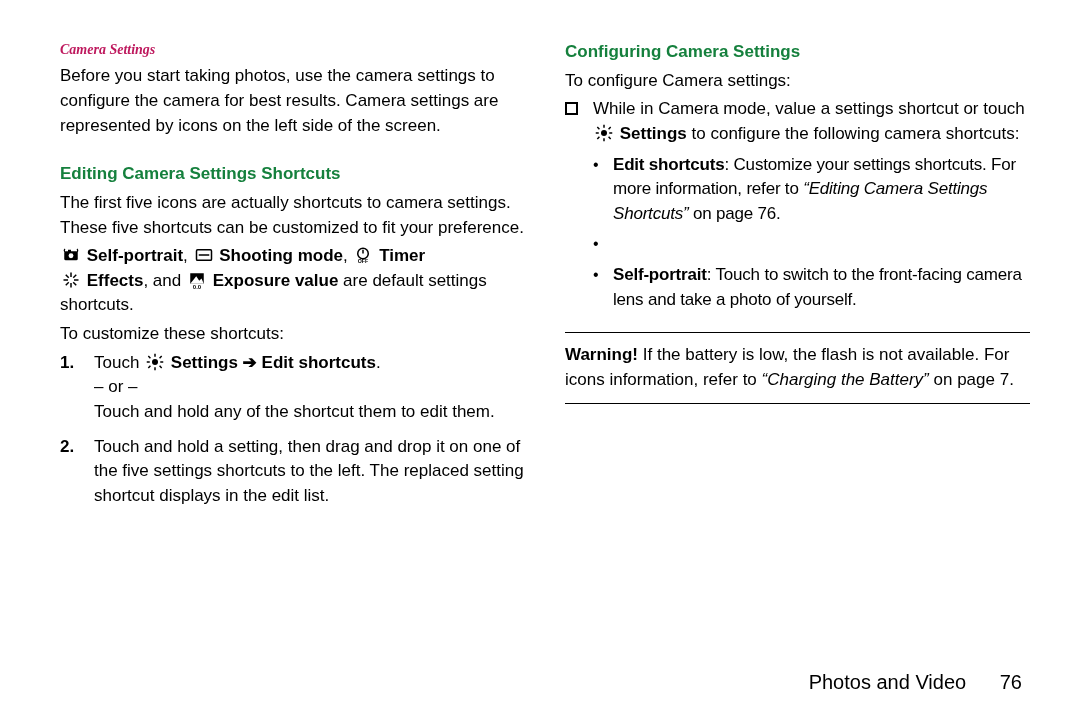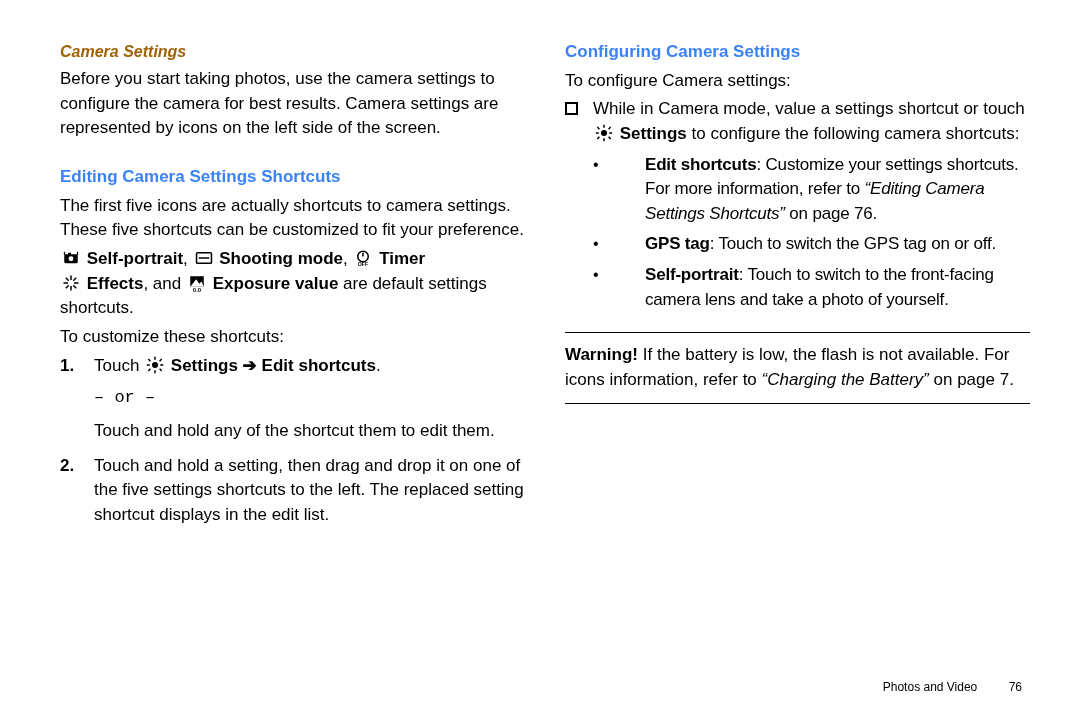--- a/index.html
+++ b/index.html
@@ -21,31 +21,31 @@
   }
   .columns {
     display: flex;
     gap: 40px;
   }
   .col {
     flex: 1 1 50%;
     line-height: 1.45;
   }
   .h-sec {
-    font-family: Liberation Sans, sans-serif;
+    font-family: Liberation Serif, serif;
     font-weight: 900;
     font-style: italic;
-    color: #a16207;
-    font-size: 16px;
+    color: #be185d;
+    font-size: 14px;
     margin: 0 0 4px 0;
   }
   .h-sub {
     font-family: Arial, Helvetica, sans-serif;
     font-weight: 900;
-    color: #3b82f6;
+    color: #15803d;
     font-size: 17px;
     margin: 24px 0 4px 0;
   }
   p { margin: 4px 0 4px 0; }
   .b { font-weight: 700; }
   .i { font-style: italic; }
   .ol {
     list-style: none;
     padding: 0;
     margin: 4px 0 0 0;
@@ -81,21 +81,20 @@
     margin-top: 5px;
   }
   .sub-bl {
     list-style: none;
     padding: 0;
     margin: 6px 0 0 0;
   }
   .sub-bl > li {
     display: flex;
     margin-bottom: 6px;
-    gap: 32px;
   }
   .sub-bl .dot {
     width: 20px; flex: 0 0 20px;
   }
   .sub-bl .dot::before {
     content: "•";
     font-size: 16px;
   }
   .cond { font-family: "Arial Narrow", Arial, sans-serif; letter-spacing: -0.2px; }
   .ic {
@@ -112,21 +111,21 @@
   }
   .hr-thick {
     border: none;
     border-top: 1.5px solid #000;
     margin: 10px 0 14px 0;
   }
   .footer {
     position: absolute;
     bottom: 26px;
     right: 58px;
-    font-size: 12px;
+    font-size: 20px;
   }
   .footer .pn { display:inline-block; margin-left: 28px; }
 </style>
 </head>
 <body>
 
 <div class="page">
   <div class="columns">
 
     <div class="col">
@@ -204,21 +203,21 @@
                     <rect x="1" y="11" width="4" height="2"></rect>
                     <rect x="19" y="11" width="4" height="2"></rect>
                     <rect x="3.5" y="3.5" width="2" height="4" transform="rotate(-45 4.5 5.5)"></rect>
                     <rect x="18.5" y="16.5" width="2" height="4" transform="rotate(-45 19.5 18.5)"></rect>
                     <rect x="18.5" y="3.5" width="2" height="4" transform="rotate(45 19.5 5.5)"></rect>
                     <rect x="3.5" y="16.5" width="2" height="4" transform="rotate(45 4.5 18.5)"></rect>
                   </g>
                 </svg>
             </span>
             <span class="b">Settings</span><span class="b"> ➔ </span><span class="b">Edit shortcuts</span><span>.</span>
-            <div style="margin:8px 0;font-family:Liberation Mono, monospace;">– or –</div>
+            <div style="margin:0 0;">– or –</div>
             <div>Touch and hold any of the shortcut them to edit them.</div>
           </div>
         </li>
         <li>
           <div class="num">2.</div>
           <div class="body">Touch and hold a setting, then drag and drop it on one of the five settings shortcuts to the left. The replaced setting shortcut displays in the edit list.</div>
         </li>
       </ol>
     </div>
 
@@ -250,23 +249,20 @@
 
             <ul class="sub-bl cond">
               <li>
                 <div class="dot"></div>
                 <div>
                   <span class="b">Edit shortcuts</span><span>: Customize your settings shortcuts. For more information, refer to </span><span class="i">“Editing Camera Settings Shortcuts”</span><span> on page 76.</span>
                 </div>
               </li>
               <li>
                 <div class="dot"></div>
-                <div>
-                  <span class="b">GPS tag</span><span>: Touch to switch the GPS tag on or off.</span>
-                </div>
               </li>
               <li>
                 <div class="dot"></div>
                 <div>
                   <span class="b">Self-portrait</span><span>: Touch to switch to the front-facing camera lens and take a photo of yourself.</span>
                 </div>
               </li>
             </ul>
           </div>
         </li>

